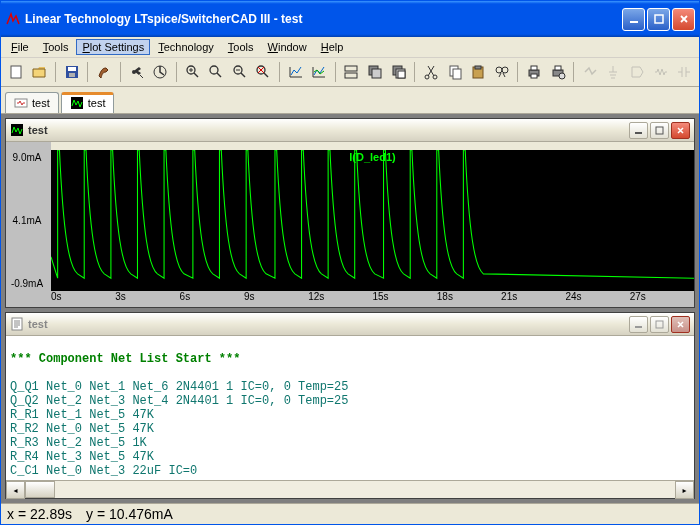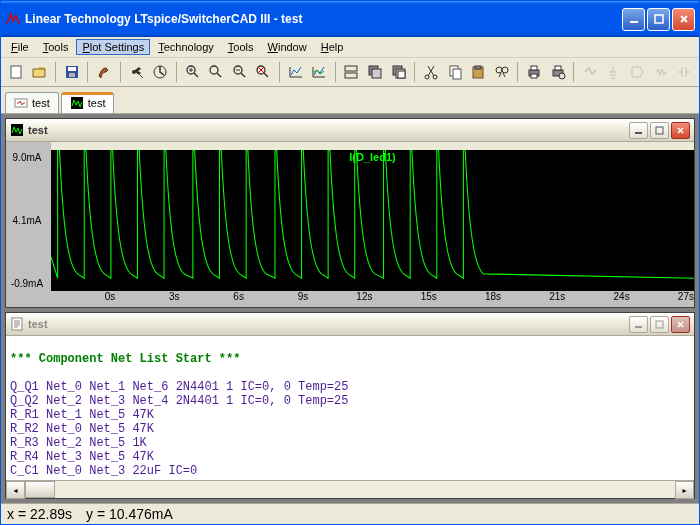--- a/index.html
+++ b/index.html
@@ -29,24 +29,24 @@
 .inner-winbtns{display:flex;gap:2px;}
 .inner-winbtn{width:17px;height:15px;border:1px solid #aca899;border-radius:2px;background:linear-gradient(to bottom,#fff,#e3e1d4);display:flex;align-items:center;justify-content:center;font-size:8px;color:#555;}
 .inner-winbtn.close{color:#fff;background:linear-gradient(to bottom,#f48a7a,#d4492f);border-color:#a03020;}
 .inner-winbtn.close.inactive{background:linear-gradient(to bottom,#e0c0b8,#c89088);}
 .plot-area{flex:1;position:relative;display:flex;}
 .plot-yaxis{width:42px;background:#c0c0c0;display:flex;flex-direction:column;justify-content:space-between;align-items:center;padding:10px 3px 18px 0;font-size:10px;color:#000;}
 .plot-canvas-wrap{flex:1;display:flex;flex-direction:column;margin-top:8px;}
 .plot-canvas{flex:1;background:#000;position:relative;overflow:hidden;}
 .plot-legend{position:absolute;top:1px;left:0;right:0;text-align:center;color:#00ff00;font-size:11px;font-weight:bold;}
 .plot-xaxis{height:16px;background:#c0c0c0;display:flex;font-size:10px;color:#000;}
-.xaxis-tick{flex:1;text-align:right;}
+.xaxis-tick{flex:1;text-align:left;}
 .netlist-body{flex:1;background:#fff;overflow:auto;font-family:"Courier New",monospace;font-size:12px;padding:2px 4px;white-space:pre;position:relative;}
 .netlist-header{color:#008000;font-weight:bold;}
-.netlist-line{color:#4c1d95;}
+.netlist-line{color:#0f766e;}
 .hscroll{height:17px;background:#ece9d8;border-top:1px solid #aca899;display:flex;}
 .hscroll-btn{width:17px;height:16px;background:linear-gradient(to bottom,#fff,#d6d2c2);border:1px solid #aca899;display:flex;align-items:center;justify-content:center;font-size:8px;}
 .hscroll-track{flex:1;background:#f0ede0;}
 .hscroll-thumb{width:30px;height:100%;background:linear-gradient(to bottom,#fff,#d6d2c2);border:1px solid #aca899;box-sizing:border-box;}
 .statusbar{height:20px;background:#ece9d8;border-top:1px solid #aca899;display:flex;align-items:center;padding:0 6px;gap:14px;font-size:14px;}
 svg{display:block;}
 .waveform{position:absolute;top:0;left:0;width:100%;height:100%;}
 </style>
 </head>
 <body>

